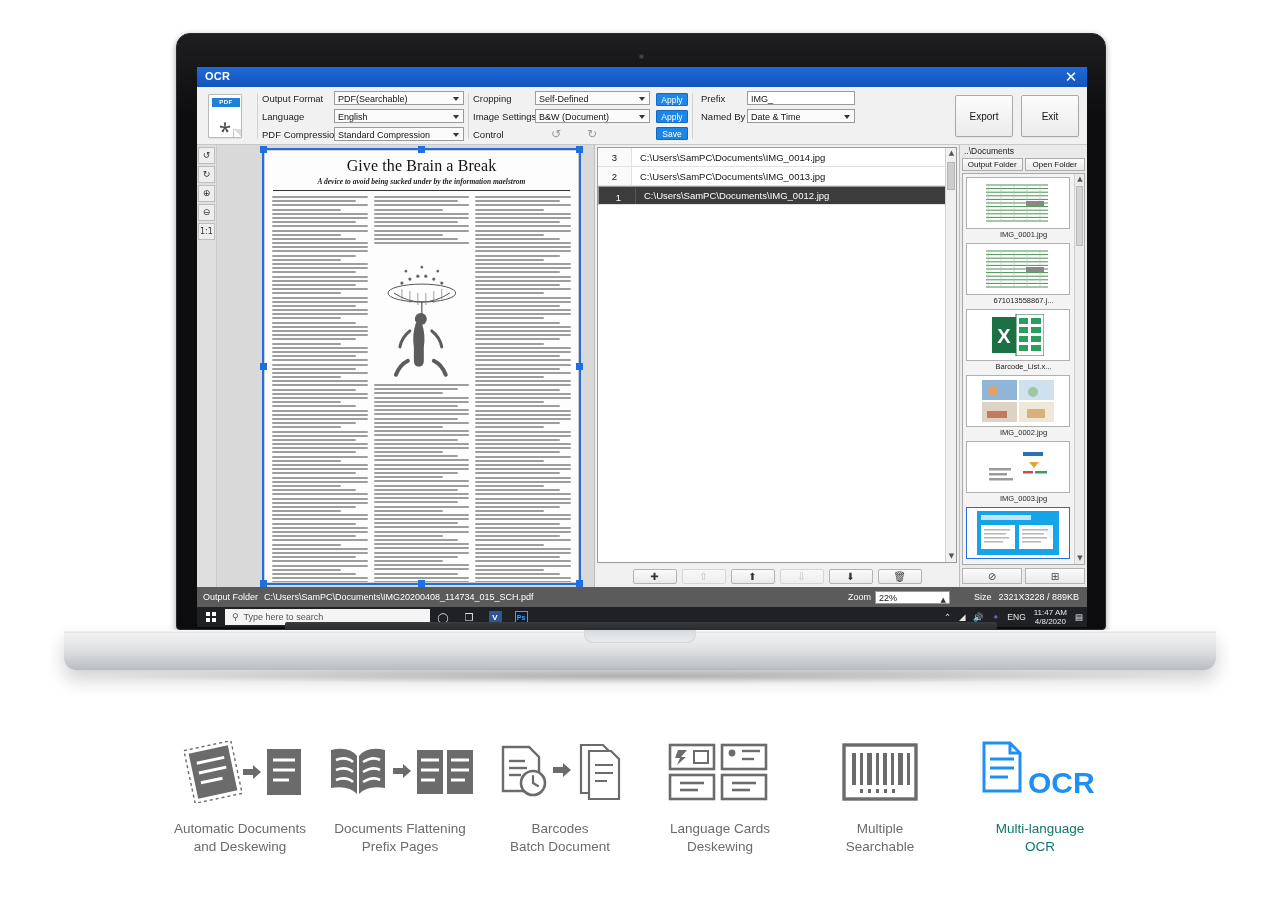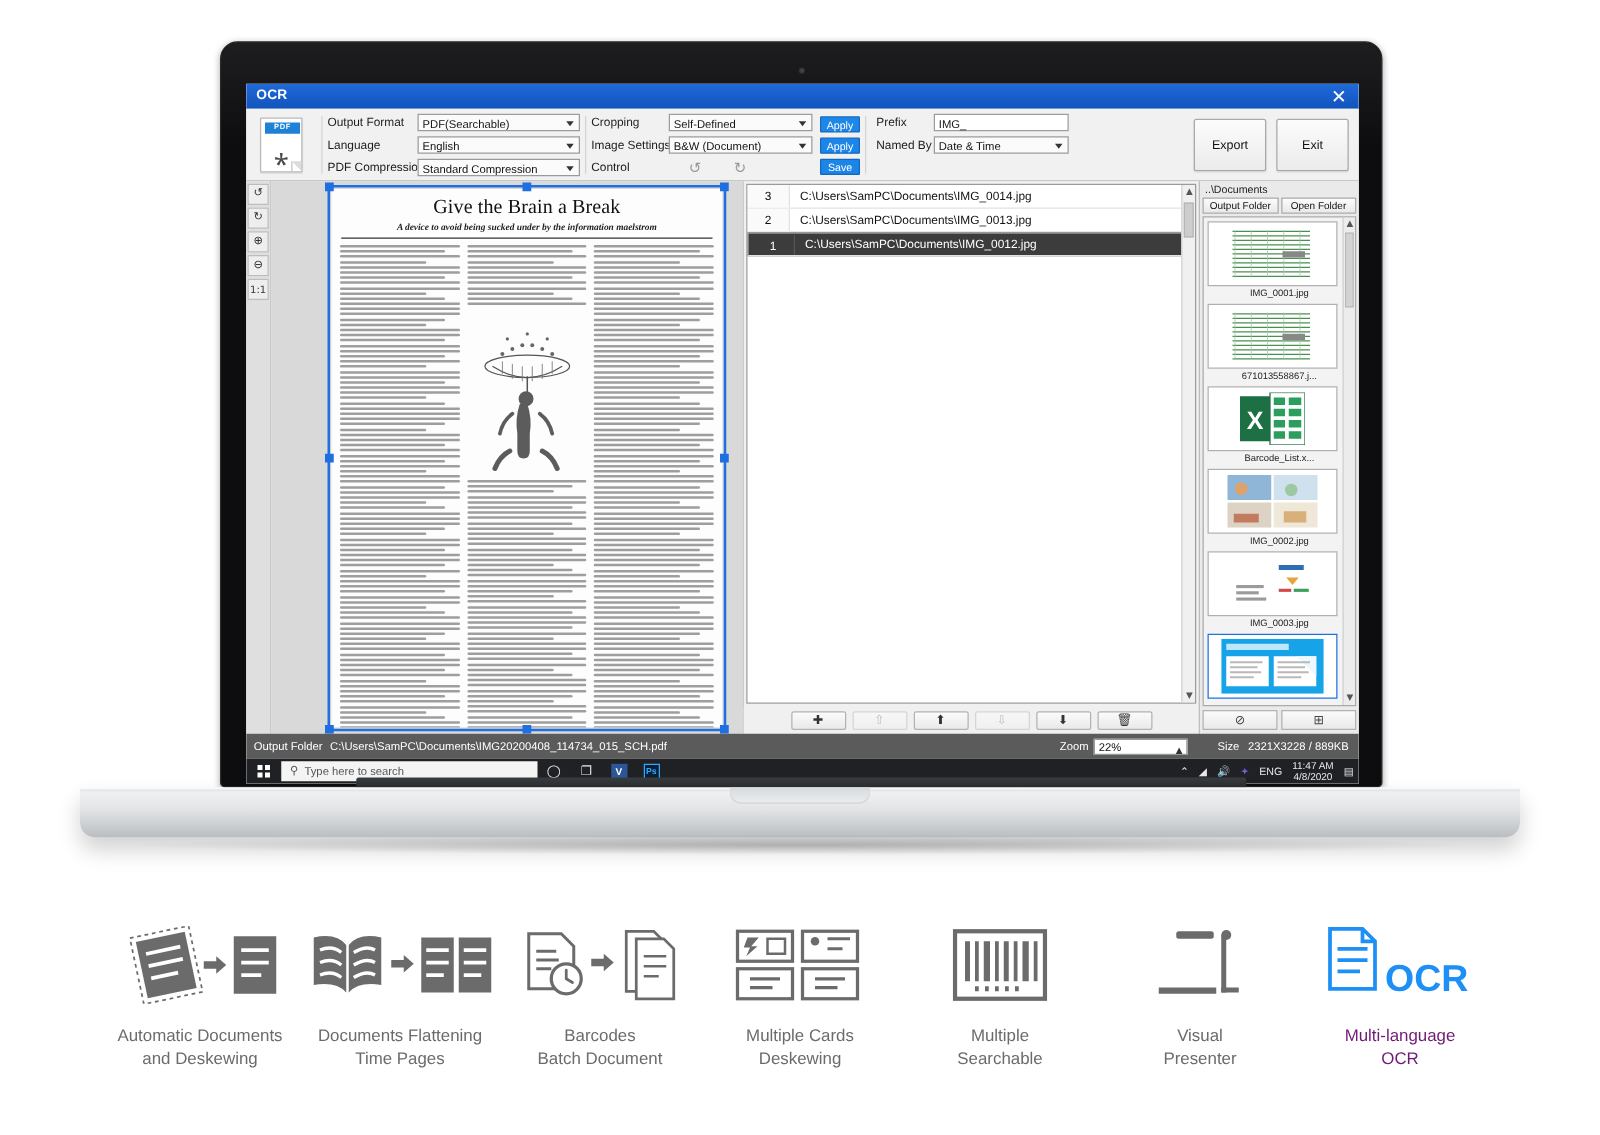--- a/index.html
+++ b/index.html
@@ -217,21 +217,21 @@
     font-size:8.5px;}
   .clock{ text-align:center; line-height:9px; font-size:8px; }
 
   
   #features{ position:absolute; left:0; top:700px; width:1280px; height:208px;
     display:flex; justify-content:center; align-items:flex-start; gap:0px; }
   .feat{ width:160px; display:flex; flex-direction:column; align-items:center; padding-top:38px;}
   .feat .art{ height:68px; display:flex; align-items:center; justify-content:center; }
   .feat .cap{ margin-top:14px; text-align:center; font-size:13.5px; color:#6b6b6b;
     line-height:18px; }
-  .feat.accent .cap{ color:#701a75; }
+  .feat.accent .cap{ color:#0f766e; }
 </style>
 </head>
 <body>
 
 <div id="laptop">
 
   <div class="lid">
     <div class="camera"></div>
 
     <div class="screen">
@@ -928,21 +928,21 @@
             <line x1="96" y1="28" x2="114" y2="28"></line>
             <line x1="96" y1="38" x2="110" y2="38"></line>
             <line x1="126" y1="18" x2="144" y2="18"></line>
             <line x1="126" y1="28" x2="144" y2="28"></line>
             <line x1="126" y1="38" x2="140" y2="38"></line>
           </g>
         </svg>
       </div>
       <div class="cap">
         <div>Documents Flattening</div>
-        <div>Time Pages</div>
+        <div>Prefix Pages</div>
       </div>
     </div>
     <div class="feat">
       <div class="art">
         <svg width="130" height="62" viewBox="0 0 130 62">
           <path d="M8 6 h26 l10 10 v34 h-36 z" fill="none" stroke="#6b6b6b" stroke-width="2.4"></path>
           <g stroke="#6b6b6b" stroke-width="2.4">
             <line x1="14" y1="20" x2="30" y2="20"></line>
             <line x1="14" y1="27" x2="32" y2="27"></line>
             <line x1="14" y1="34" x2="26" y2="34"></line>
@@ -985,21 +985,21 @@
             <line x1="12" y1="42" x2="36" y2="42"></line>
             <line x1="12" y1="49" x2="30" y2="49"></line>
           </g>
           <g stroke="#6b6b6b" stroke-width="2.6">
             <line x1="64" y1="42" x2="88" y2="42"></line>
             <line x1="64" y1="49" x2="82" y2="49"></line>
           </g>
         </svg>
       </div>
       <div class="cap">
-        <div>Multiple Cards</div>
+        <div>Language Cards</div>
         <div>Deskewing</div>
       </div>
     </div>
     <div class="feat">
       <div class="art">
         <svg width="76" height="62" viewBox="0 0 76 62">
           <rect x="2" y="4" width="72" height="54" fill="none" stroke="#6b6b6b" stroke-width="3.4"></rect>
           <g fill="#6b6b6b">
             <rect x="10" y="12" width="4" height="32"></rect>
             <rect x="18" y="12" width="3" height="32"></rect>
@@ -1017,35 +1017,20 @@
             <rect x="42" y="48" width="3" height="4"></rect>
             <rect x="50" y="48" width="3" height="4"></rect>
           </g>
         </svg>
       </div>
       <div class="cap">
         <div>Multiple</div>
         <div>Searchable</div>
       </div>
     </div>
-    <div class="feat">
-      <div class="art">
-        <svg width="90" height="62" viewBox="0 0 90 62">
-          <rect x="26" y="4" width="30" height="6" rx="2" fill="#6b6b6b"></rect>
-          <circle cx="66" cy="7" r="4" fill="#6b6b6b"></circle>
-          <rect x="62" y="7" width="4" height="46" fill="#6b6b6b"></rect>
-          <rect x="62" y="49" width="14" height="4" fill="#6b6b6b"></rect>
-          <rect x="12" y="49" width="46" height="5" fill="#6b6b6b"></rect>
-        </svg>
-      </div>
-      <div class="cap">
-        <div>Visual</div>
-        <div>Presenter</div>
-      </div>
-    </div>
     <div class="feat accent">
       <div class="art">
         <svg width="132" height="62" viewBox="0 0 132 62">
           <path d="M10 2 h26 l10 10 v38 h-36 z" fill="none" stroke="#1e90f5" stroke-width="3"></path>
           <path d="M36 2 v10 h10" fill="none" stroke="#1e90f5" stroke-width="3"></path>
           <g stroke="#1e90f5" stroke-width="3">
             <line x1="16" y1="18" x2="40" y2="18"></line>
             <line x1="16" y1="27" x2="40" y2="27"></line>
             <line x1="16" y1="36" x2="34" y2="36"></line>
           </g>

